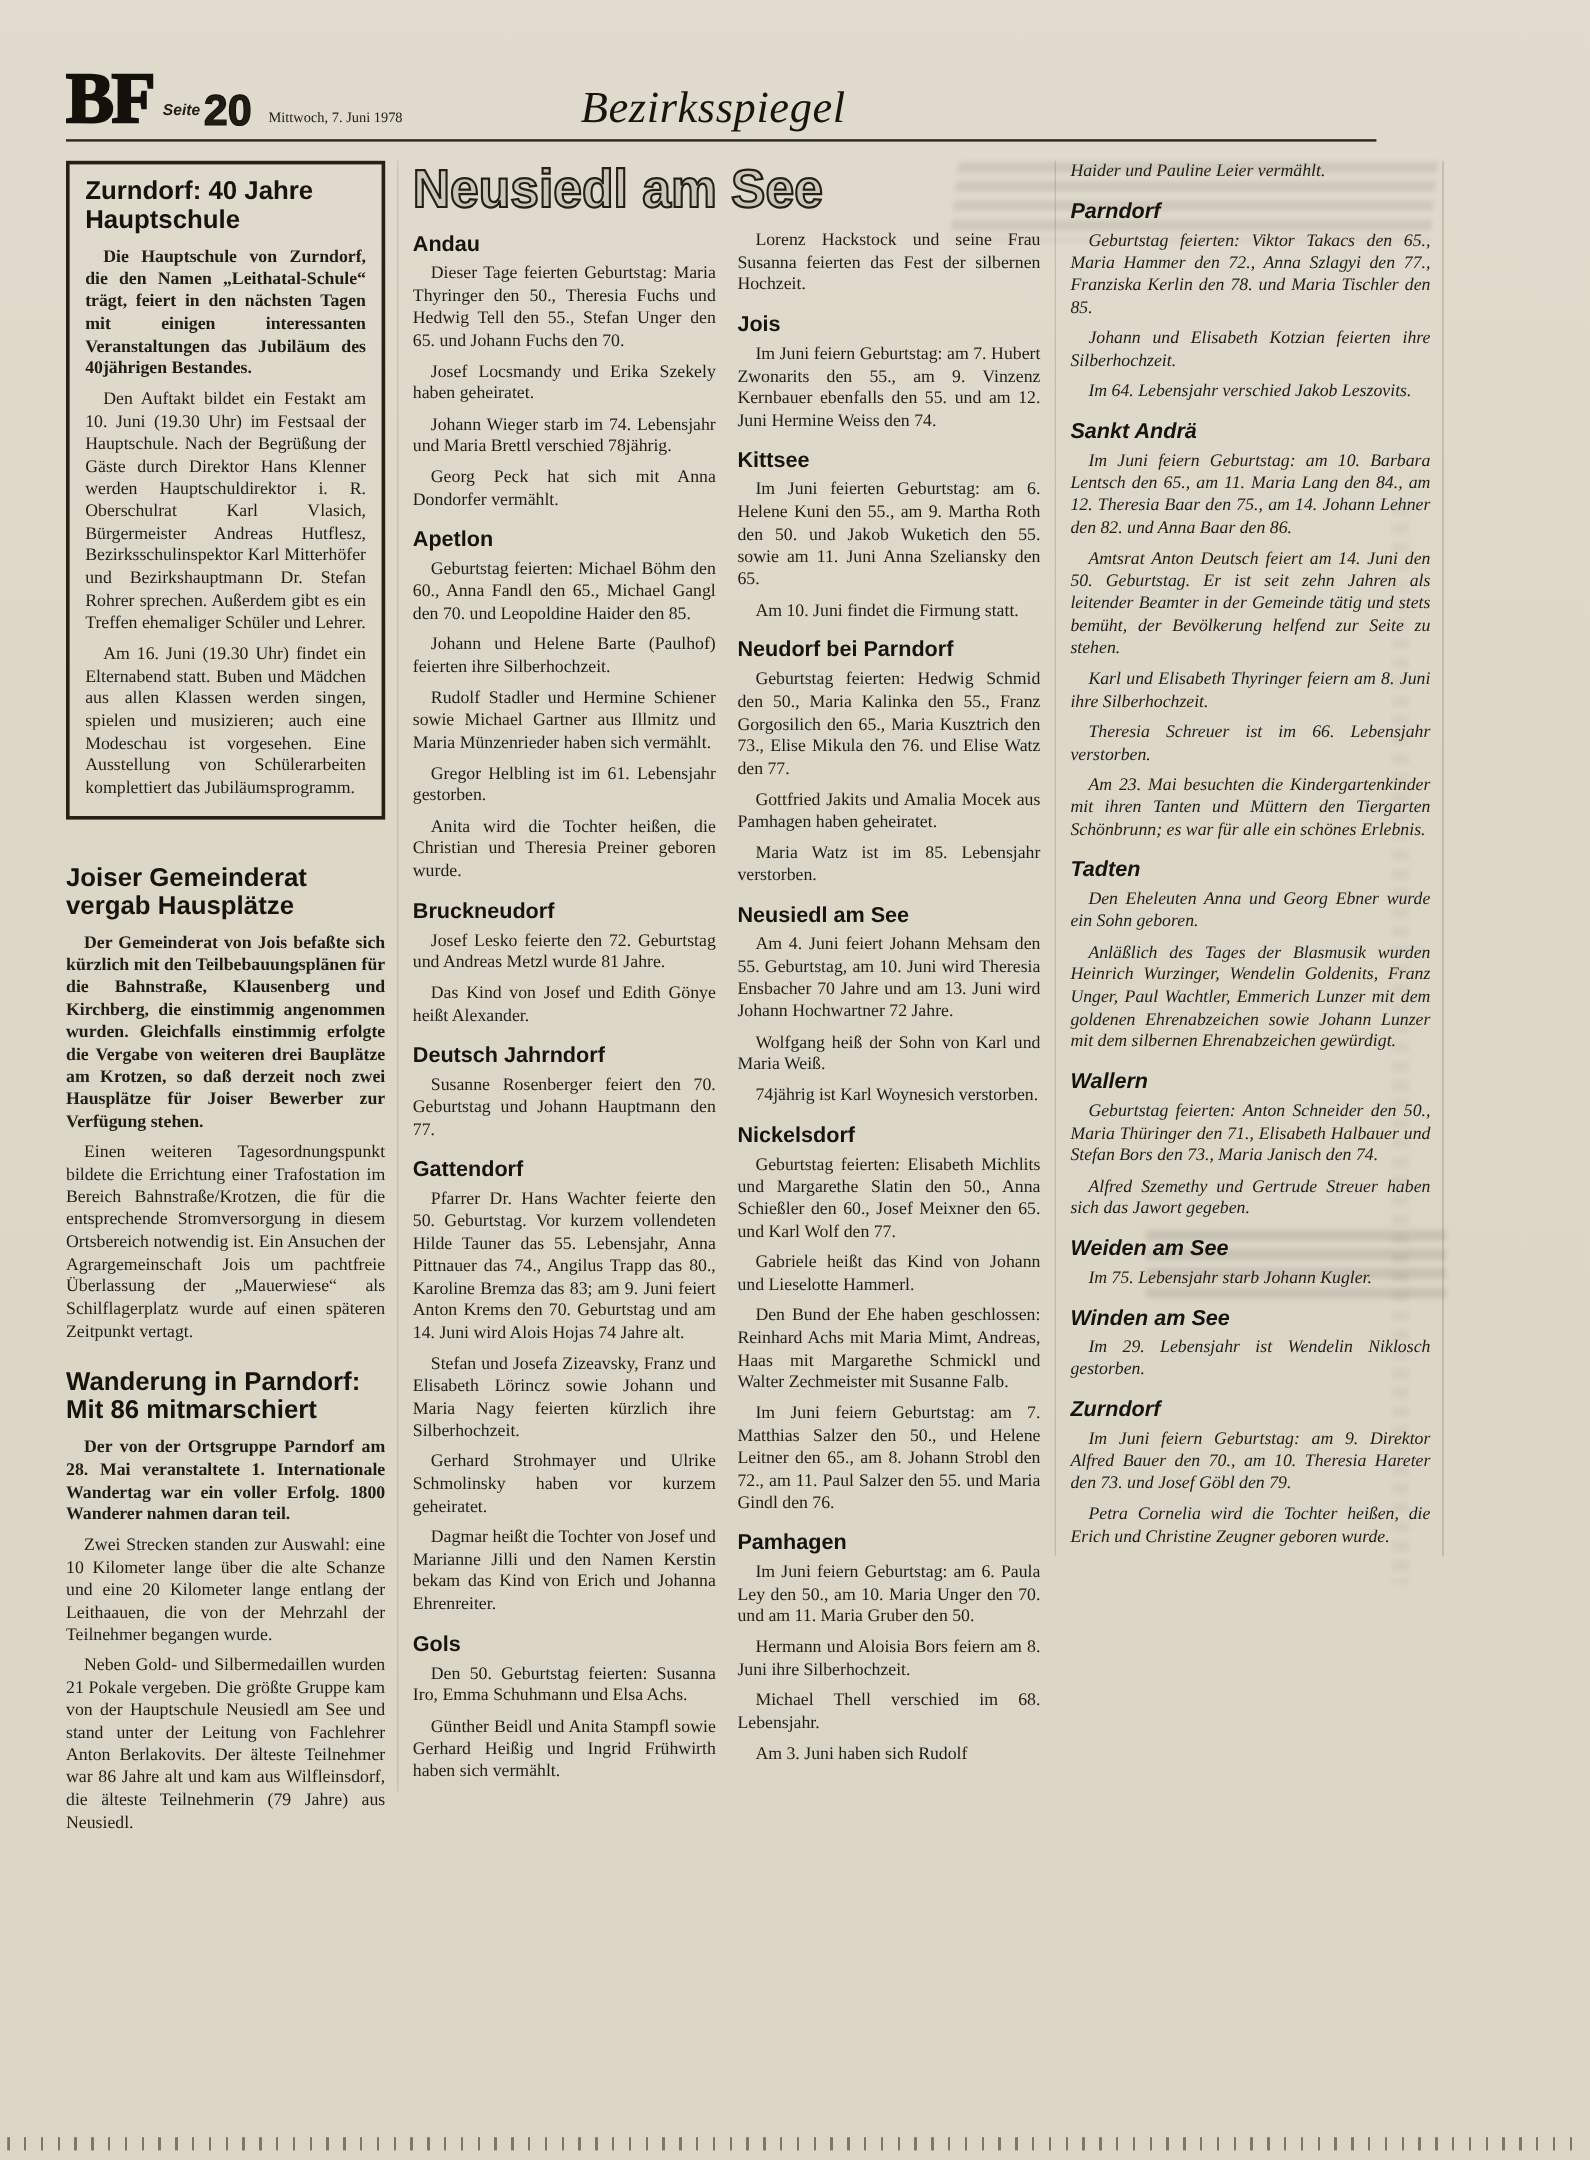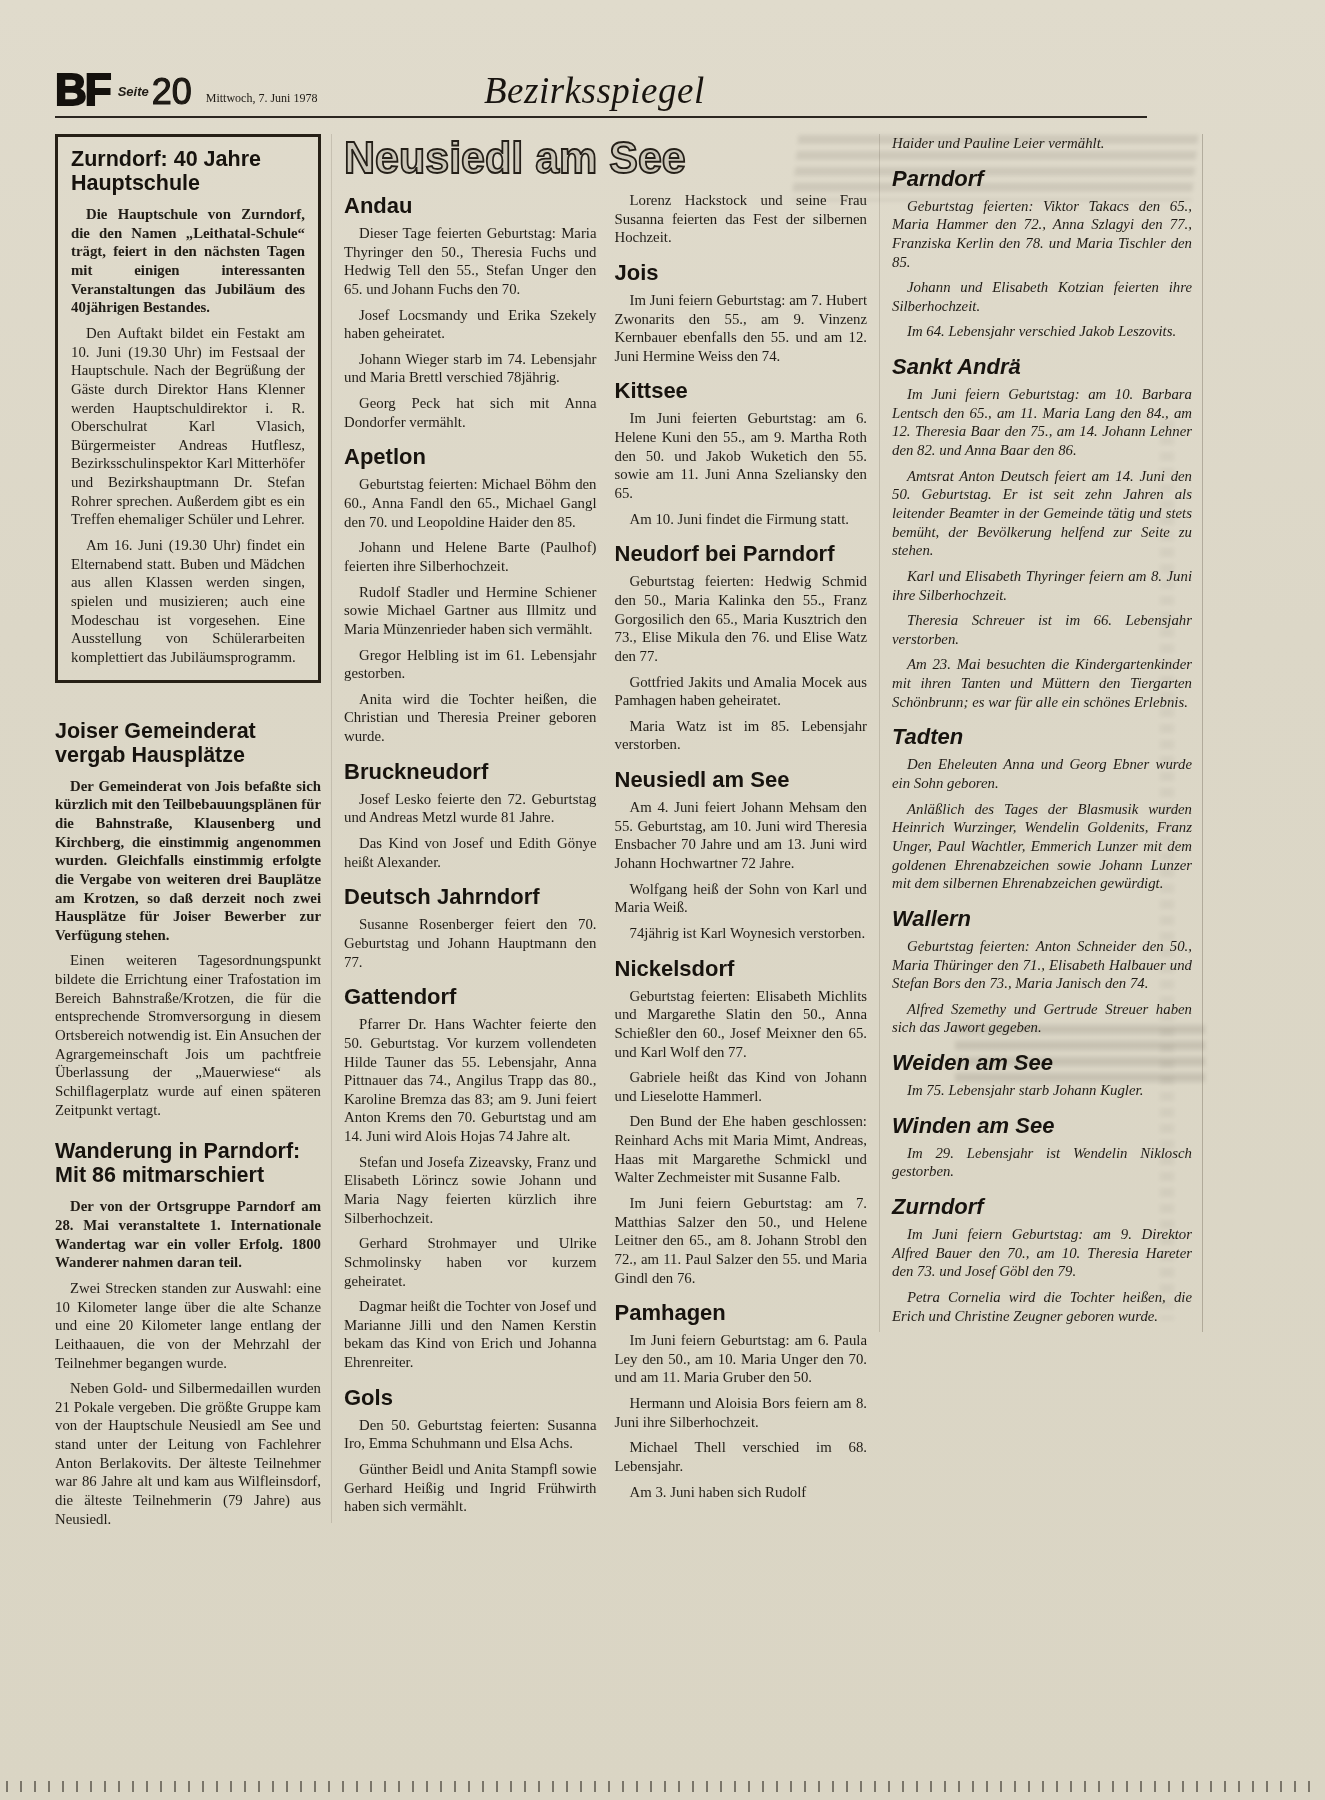--- a/index.html
+++ b/index.html
@@ -9,26 +9,26 @@
     background:linear-gradient(180deg,#e0dbcc 0%,#dcd7c7 35%,#dad5c4 100%);
     overflow:hidden;
     color:#201c16;
     font-family:"Liberation Serif", serif;
   }
   .inner{position:absolute;left:55px;top:58px;width:1092px;}
   
   .masthead{position:relative;height:58px;border-bottom:2px solid #2b2620;}
   .mast-left{position:absolute;left:0;bottom:8px;display:flex;align-items:flex-end;}
   .bf{
-    font-family:Liberation Sans, sans-serif;font-weight:700;font-size:44px;line-height:.85;
+    font-family:Liberation Serif, serif;font-weight:700;font-size:60px;line-height:.85;
     letter-spacing:-2px;-webkit-text-stroke:2px #14110d;color:#14110d;
   }
   .seite{font-family:"Liberation Sans",sans-serif;font-weight:700;font-style:italic;
     font-size:13px;margin:4px 3px 9px 8px;}
-  .pagenum{font-family:"Liberation Sans",sans-serif;font-weight:400;font-size:36px;line-height:.9;
+  .pagenum{font-family:"Liberation Sans",sans-serif;font-weight:700;font-size:36px;line-height:.9;
     -webkit-text-stroke:1px #14110d;}
   .mast-date{font-size:12px;margin:0 0 2px 14px;font-family:Liberation Serif, serif;}
   .section-title{
     position:absolute;left:50%;bottom:4px;transform:translateX(-53%);
     margin:0;font-family:"Liberation Serif",serif;font-style:italic;font-weight:400;
     font-size:37px;letter-spacing:.5px;color:#181410;
   }
   
   .content{display:flex;align-items:flex-start;margin-top:16px;}
   .col1{width:276px;flex:none;padding-right:10px;box-sizing:border-box;}
@@ -55,21 +55,21 @@
     font-size:21.5px;line-height:1.12;margin:0 0 10px 0;color:#17130e;
   }
   .article:not(.boxed) .headline{margin-top:20px;}
   .body-p{
     font-size:14.8px;line-height:1.26;margin:0 0 7px 0;
     text-align:justify;text-indent:15px;hyphens:auto;
   }
   .body-p.lead{font-weight:700;}
   .body-p.flush{text-indent:0;}
   .town{
-    font-family:"Liberation Sans",sans-serif;font-weight:700;font-size:22px;
+    font-family:"Liberation Sans",sans-serif;font-weight:700;font-size:18px;
     margin:13px 0 5px 0;color:#17130e;
   }
   .town:first-child{margin-top:2px;}
   
   .smudge{
     position:absolute;opacity:.10;filter:blur(2px);pointer-events:none;
     background:repeating-linear-gradient(180deg,#3a332a 0 9px,transparent 9px 16px);
   }
   .smudge.s1{left:795px;top:135px;width:400px;height:66px;transform:skewX(-6deg);}
   .smudge.s2{left:955px;top:1025px;width:250px;height:64px;opacity:.12;}

